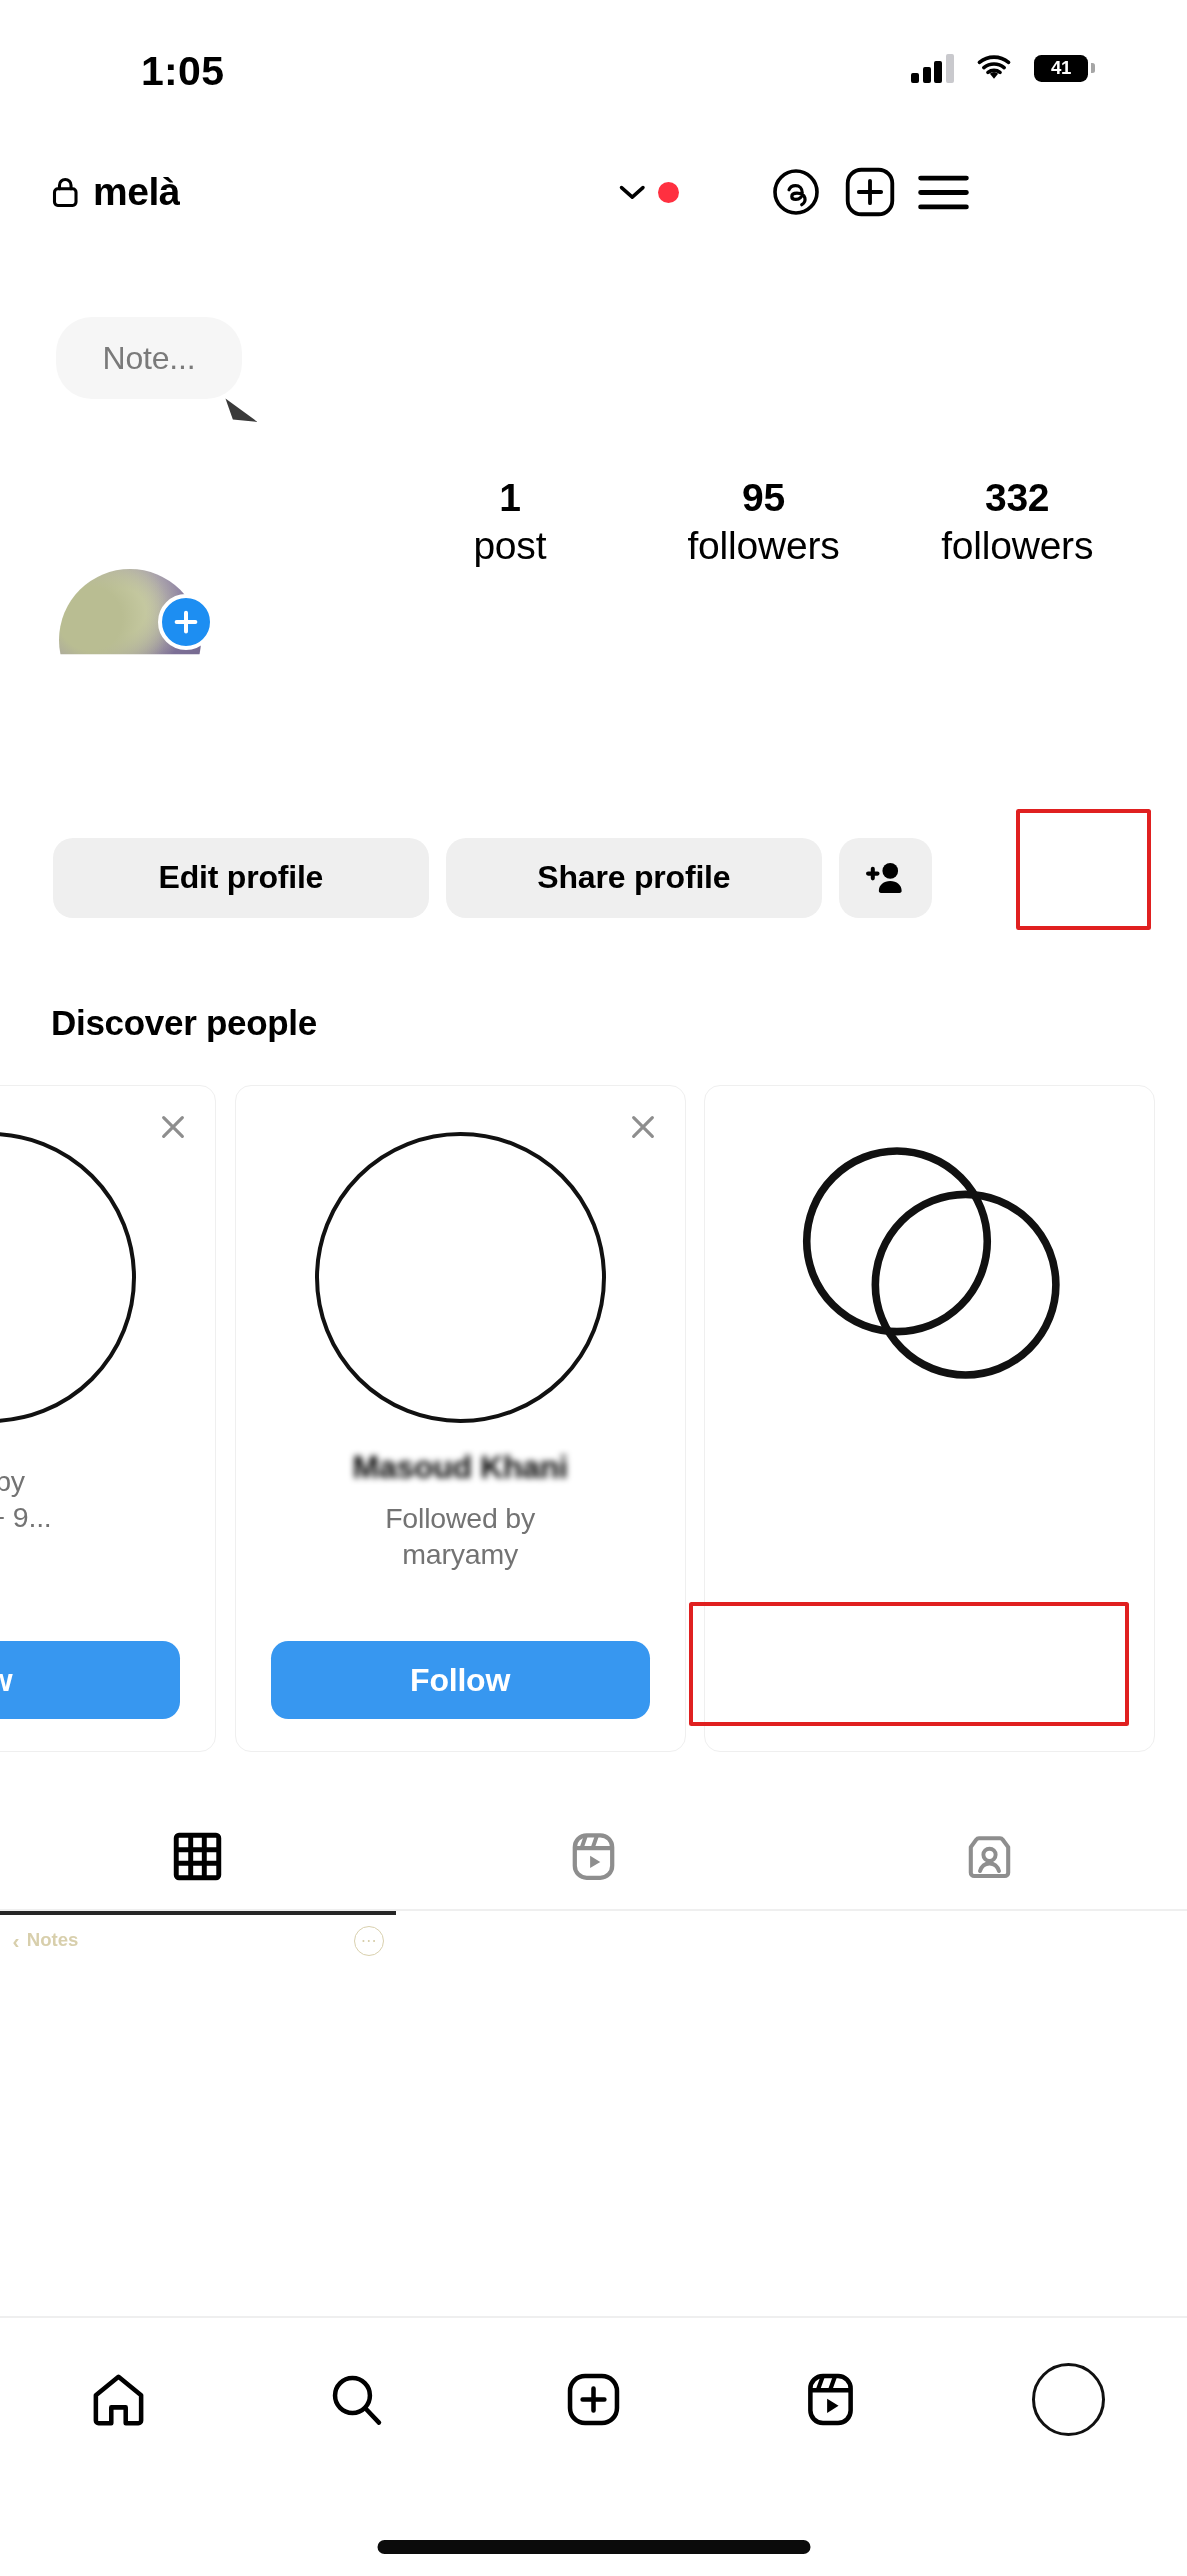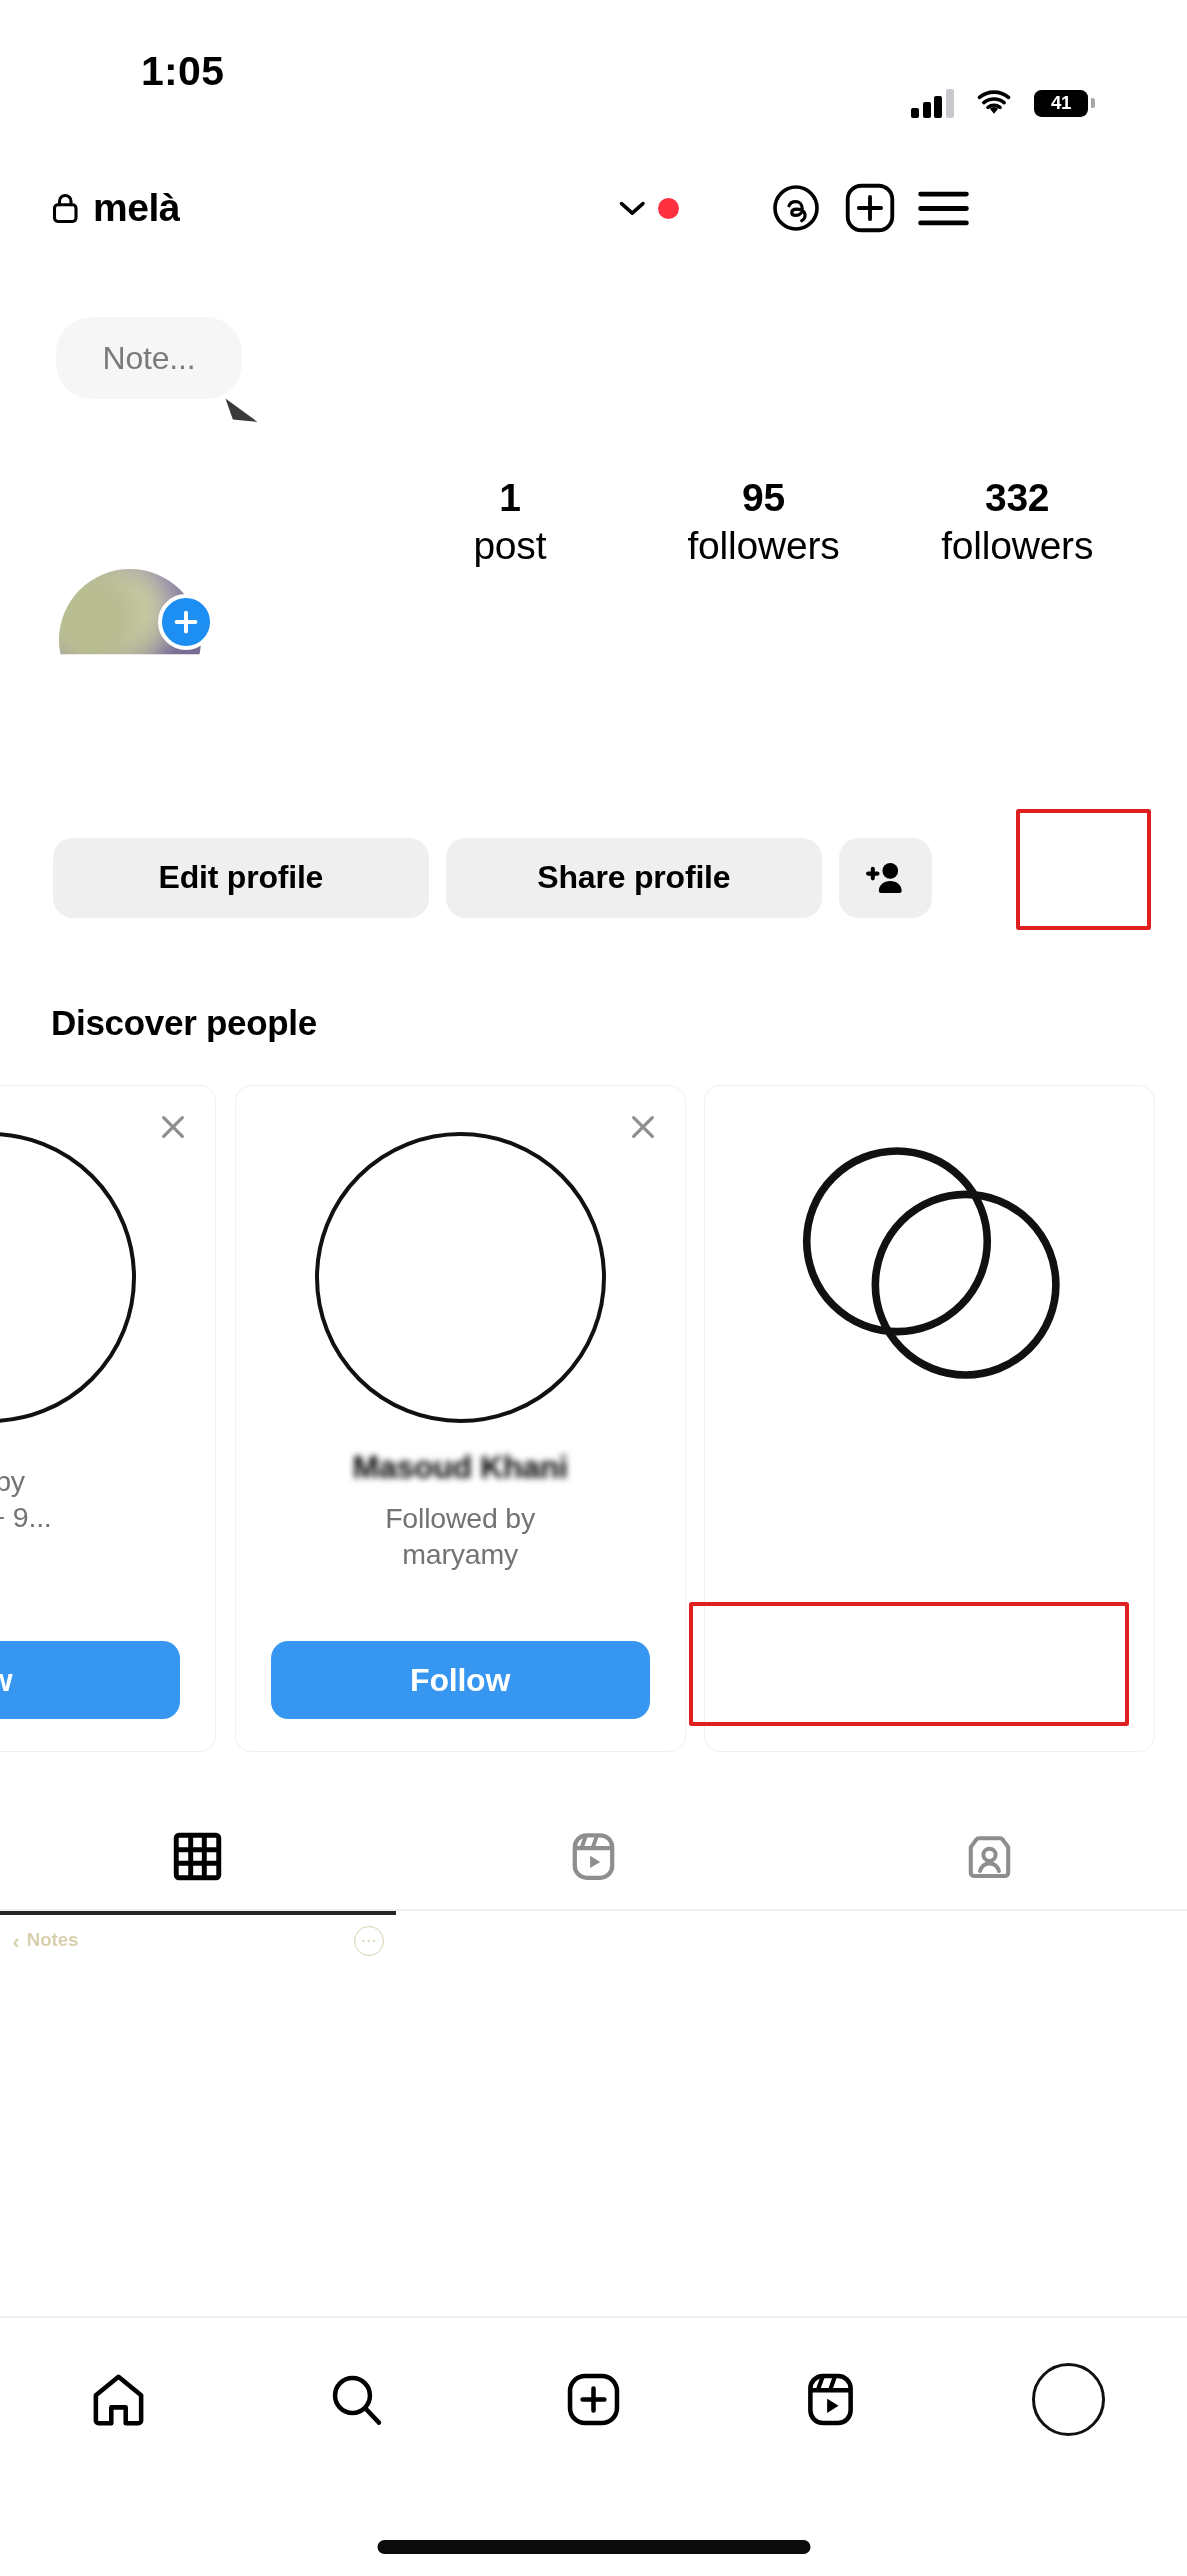--- a/index.html
+++ b/index.html
@@ -38,21 +38,20 @@
     letter-spacing: 0.3px;
     color: #000;
   }
   .status-right {
     position: absolute;
     right: 99px;
     top: 54px;
     display: flex;
     align-items: center;
     gap: 21px;
-    margin-top: 35px;
   }
   .signal-bars {
     display: flex;
     align-items: flex-end;
     gap: 3.7px;
     height: 28.5px;
   }
   .signal-bars i {
     display: block;
     width: 8px;
@@ -87,21 +86,21 @@
     top: 8.7px;
     width: 4.3px;
     height: 10px;
     border-radius: 0 2.5px 2.5px 0;
     background: rgba(0,0,0,0.35);
   }
 
   
   .app-header {
     position: absolute;
-    top: 168px;
+    top: 152px;
     left: 0;
     width: 1187px;
     height: 80px;
     display: flex;
     align-items: center;
   }
   .username-block {
     position: absolute;
     left: 51px;
     display: flex;

